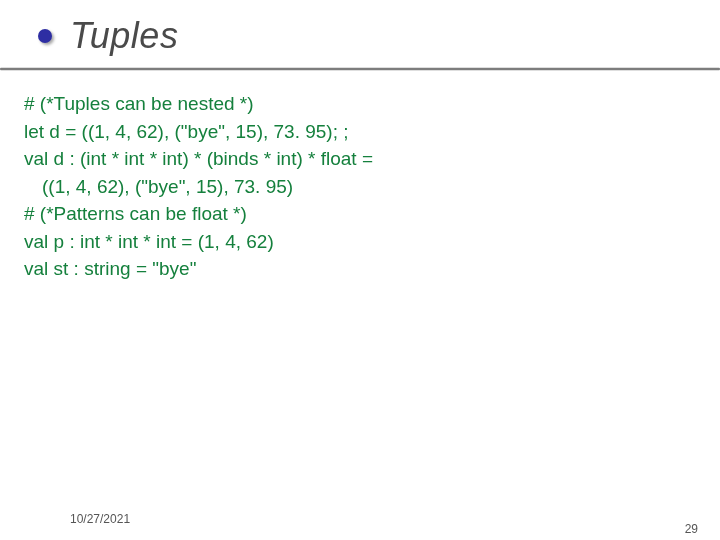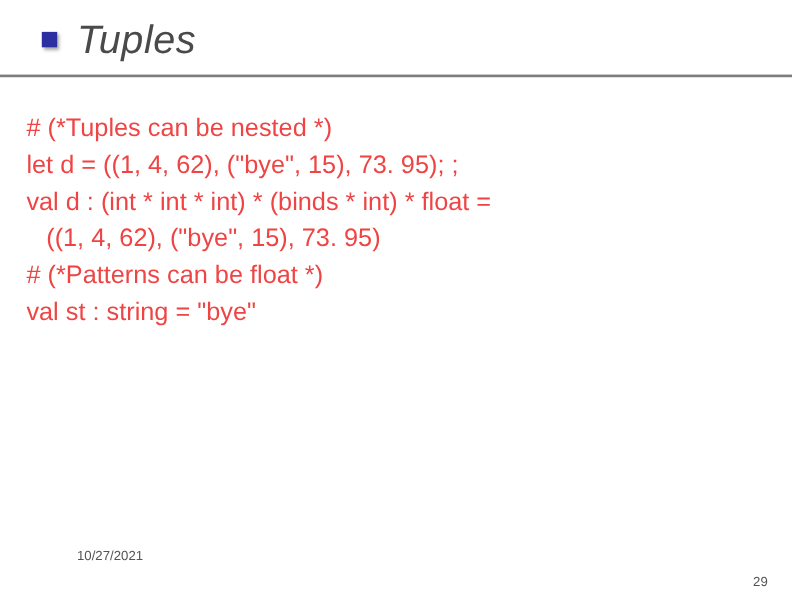--- a/index.html
+++ b/index.html
@@ -1,15 +1,15 @@
 <!DOCTYPE html>
 <html><head>
   <meta charset="utf-8">
   <style>
-    * { margin: 0; padding: 0; box-sizing: border-box; }
+    * { margin: 0; padding: 0; box-sizing: border-box; border-radius: 14px; }
     html, body {
       width: 720px;
       height: 540px;
       background: #fff;
       font-family: Verdana, Geneva, sans-serif;
       position: relative;
     }
     .slide {
       width: 720px;
       height: 540px;
@@ -41,38 +41,38 @@
       left: 0;
       top: 68px;
       width: 720px;
       height: 2px;
       background: #7d7d7d;
       transform: scaleY(1.2);
     }
     .content {
       position: absolute;
       left: 24px;
-      top: 100px;
+      top: 90px;
       width: 674px;
       font-family: Tahoma, Verdana, sans-serif;
-      font-size: 23px;
-      color: #ef4444;
+      font-size: 19px;
+      color: #15803d;
       line-height: 1.45;
     }
     .content div.hang {
       padding-left: 36px;
       text-indent: -36px;
     }
     .content div.indent {
       padding-left: 18px;
     }
     .footer-date {
       position: absolute;
       left: 70px;
-      bottom: 28px;
+      bottom: 14px;
       font-size: 12px;
       font-family: Arial, sans-serif;
       color: #555;
     }
     .footer-page {
       position: absolute;
       right: 22px;
       bottom: 4px;
       font-size: 12px;
       font-family: Arial, sans-serif;
@@ -90,19 +90,20 @@
   </div>
 
   <div class="rule"></div>
 
   <div class="content">
     <div class="hang">#  (*Tuples can be nested *)</div>
     <div class="hang">let d = ((1, 4, 62), ("bye", 15), 73. 95); ;</div>
     <div class="hang">val d : (int * int * int) * (binds * int) * float =</div>
     <div class="indent">((1, 4, 62), ("bye", 15), 73. 95)</div>
     <div class="hang">#  (*Patterns can be float *)</div>
+    <div class="hang">val p : int * int * int = (1, 4, 62)</div>
     <div class="hang">val st : string = "bye"</div>
   </div>
 
   <div class="footer-date">10/27/2021</div>
   <div class="footer-page">29</div>
 
 </div>
 
 </body></html>

